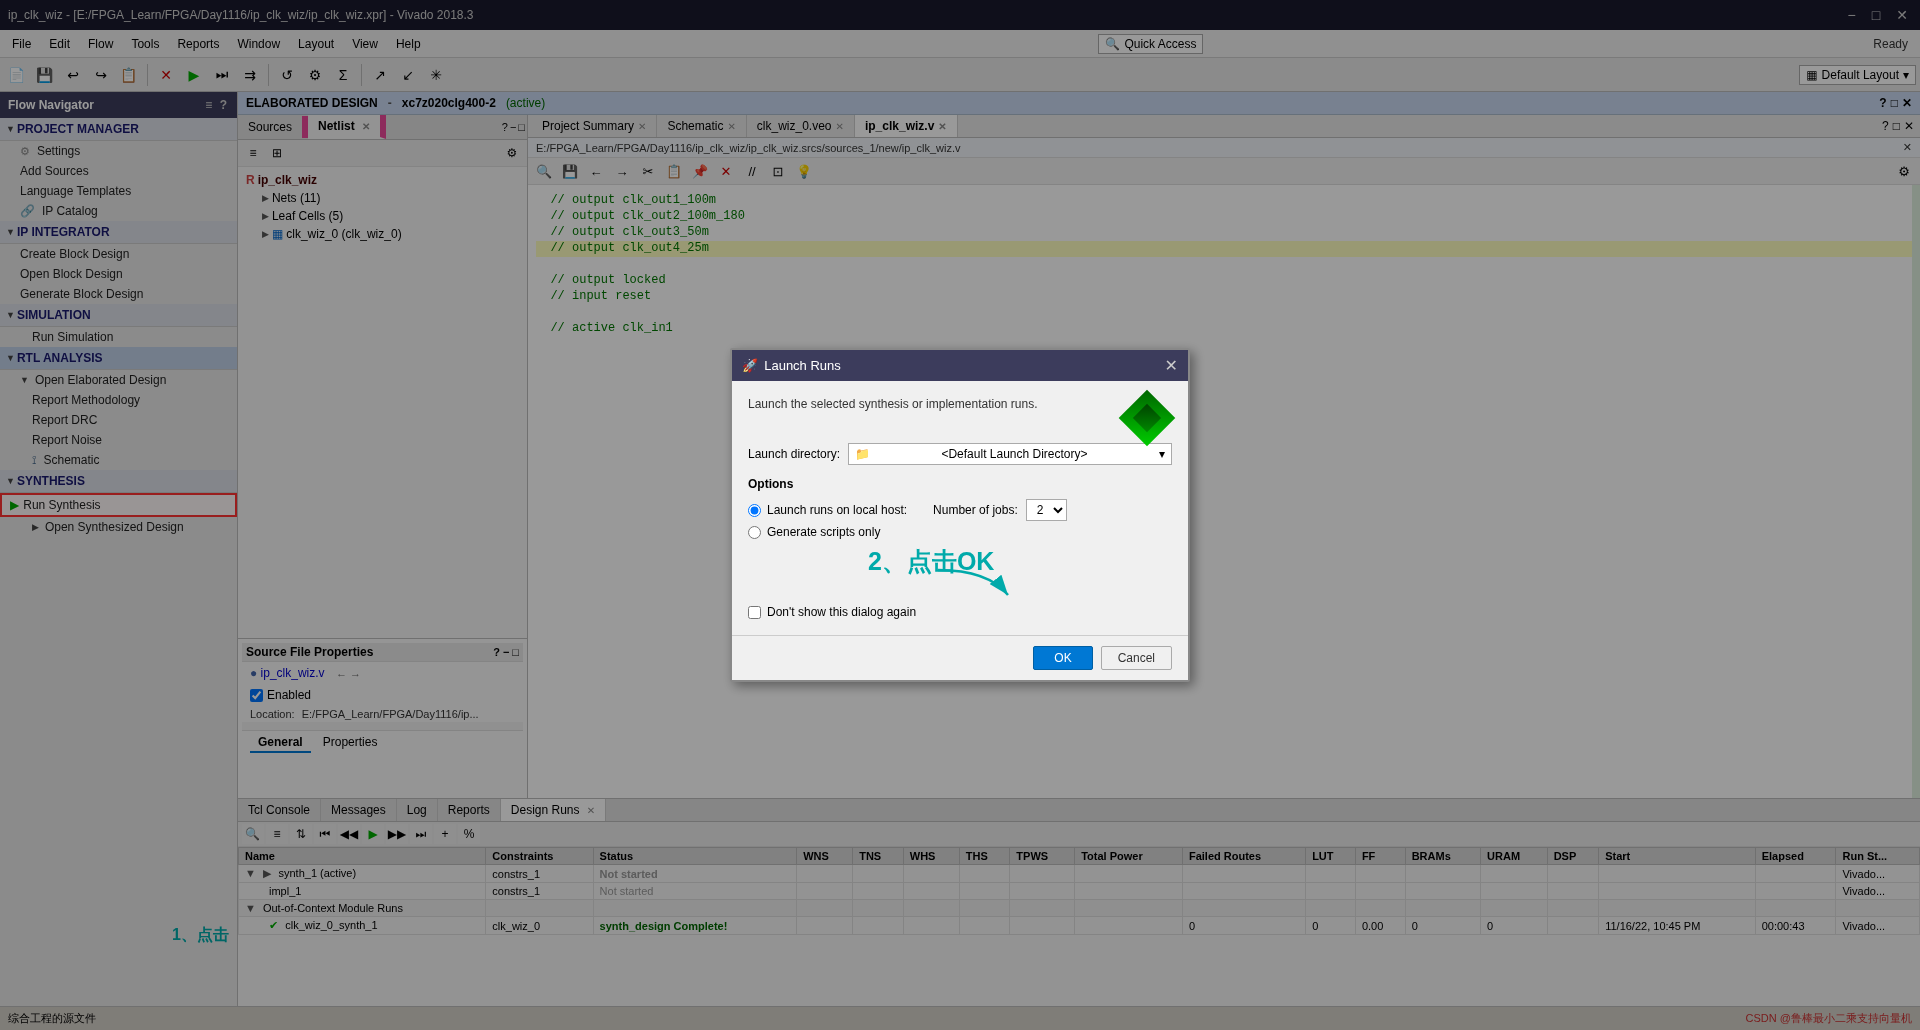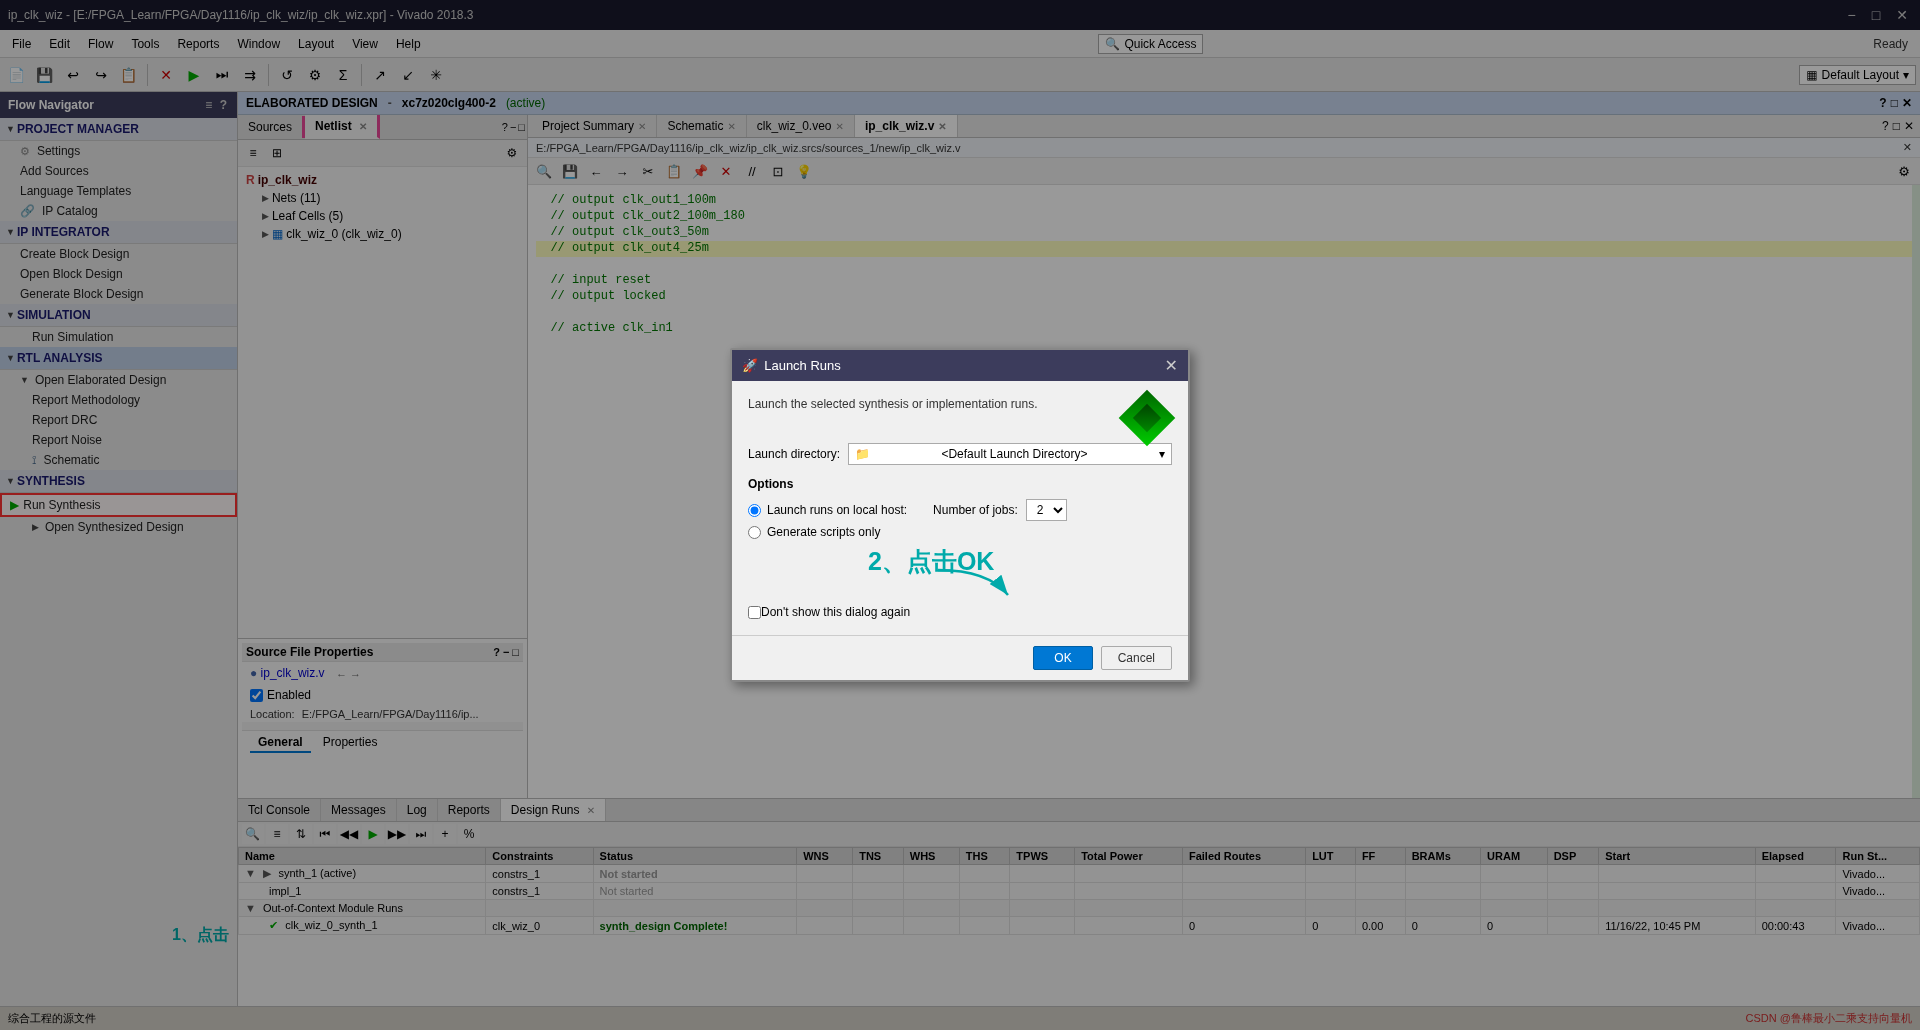--- a/index.html
+++ b/index.html
@@ -164,21 +164,21 @@
     .panel-tabs {
       display: flex;
       background: #e0e0e0;
       border-bottom: 1px solid #bbb;
       align-items: center;
     }
     .panel-tab {
       padding: 4px 10px;
       cursor: pointer;
       font-size: 12px;
-      border-right: 3px solid #ec4899;
+      border-right: 6px solid #ec4899;
       background: #e0e0e0;
     }
     .panel-tab.active {
       background: #f5f5f5;
       font-weight: bold;
       border-bottom: 2px solid #f5f5f5;
     }
     .panel-tab-close { font-size: 10px; margin-left: 4px; color: #888; cursor: pointer; }
     .panel-toolbar {
       display: flex;
@@ -408,21 +408,21 @@
     .modal-radio input { cursor: pointer; }
     .modal-radio label { font-size: 12px; cursor: pointer; }
     .modal-jobs { display: flex; align-items: center; gap: 8px; margin-left: 20px; }
     .modal-jobs-select {
       border: 1px solid #aaa;
       padding: 2px 6px;
       font-size: 12px;
       background: white;
       cursor: pointer;
     }
-    .modal-checkbox { display: flex; align-items: flex-end; }
+    .modal-checkbox { display: flex; align-items: flex-end; gap: 6px; }
     .modal-checkbox input { cursor: pointer; }
     .modal-checkbox label { font-size: 12px; cursor: pointer; }
     .modal-footer {
       display: flex; justify-content: flex-end; gap: 8px;
       padding: 10px 16px;
       border-top: 1px solid #ccc;
     }
     .modal-ok {
       background: #0078d4;
       color: white;
@@ -771,24 +771,24 @@
           <div class="code-line">
             <span class="code-line-content code-comment">  // output clk_out3_50m</span>
           </div>
           <div class="code-line code-highlight">
             <span class="code-line-content code-comment">  // output clk_out4_25m</span>
           </div>
           <div class="code-line">
             <span class="code-line-content"> </span>
           </div>
           <div class="code-line">
+            <span class="code-line-content code-comment">  // output locked</span>
+          </div>
+          <div class="code-line">
             <span class="code-line-content code-comment">  // input reset</span>
-          </div>
-          <div class="code-line">
-            <span class="code-line-content code-comment">  // output locked</span>
           </div>
           <div class="code-line">
             <span class="code-line-content"> </span>
           </div>
           <div class="code-line">
             <span class="code-line-content code-comment">  // active clk_in1</span>
           </div>
         </div>
       </div>
     </div>

